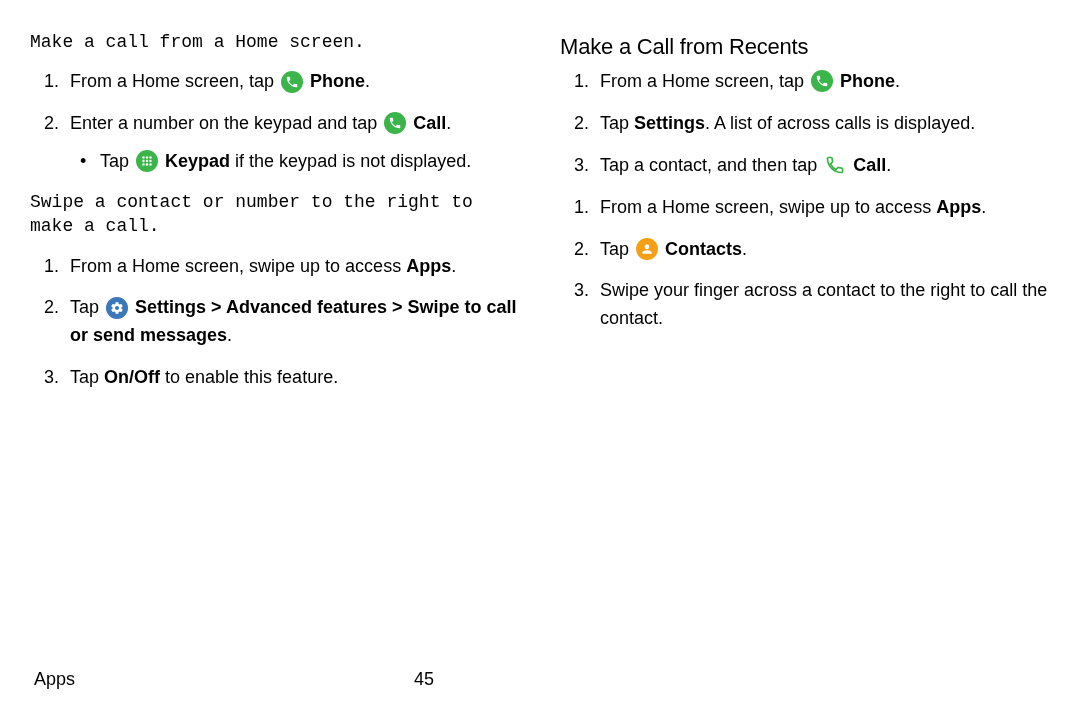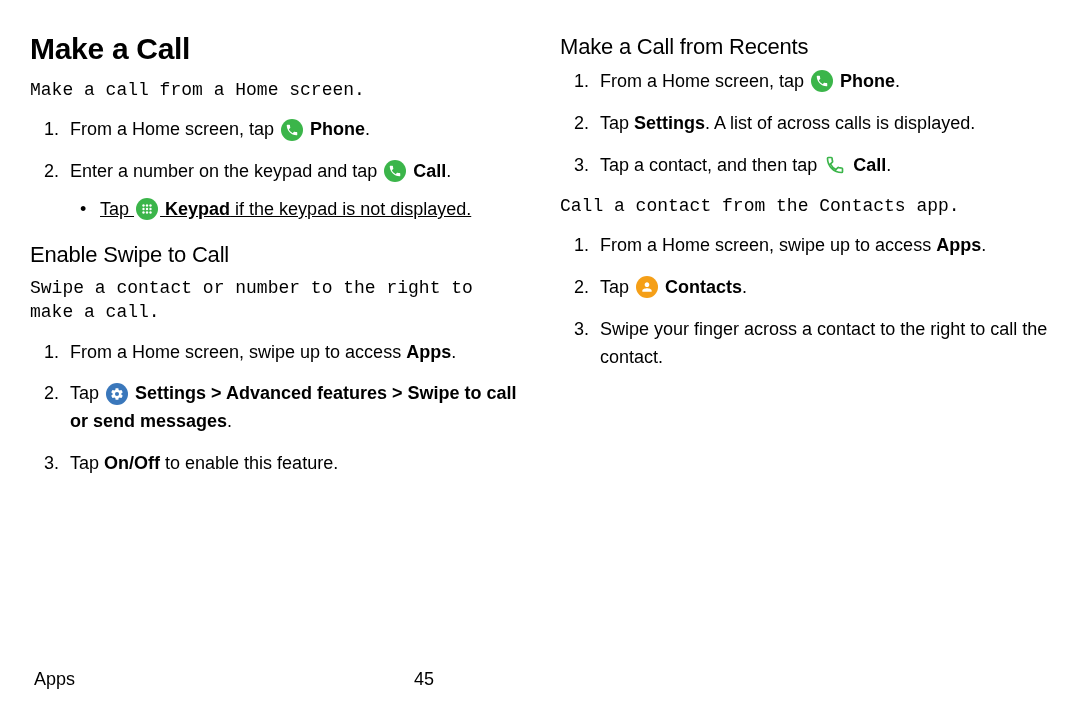--- a/index.html
+++ b/index.html
@@ -57,21 +57,20 @@
   }
   ul.bullet {
     margin: 10px 0 0 0;
     padding-left: 24px;
     list-style: none;
   }
   ul.bullet > li {
     position: relative;
     padding-left: 6px;
     margin-bottom: 0;
-    text-decoration: underline;
   }
   ul.bullet > li::before {
     content: "•";
     position: absolute;
     left: -14px;
     top: 0;
     font-size: 18px;
   }
   b, strong { font-weight: 700; }
   .icon {
@@ -114,21 +113,20 @@
   }
 </style>
 </head>
 <body>
 
 <div class="page">
   <div class="cols">
 
     <div class="col">
 
-      <h1>Make a Call</h1>
       <p class="intro">Make a call from a Home screen.</p>
 
       <ol>
         <li>
           <span>From a Home screen, tap </span>
           <span class="icon ic-green">
             <svg width="14" height="14" viewBox="0 0 24 24">
                 <path fill="#fff" d="M6.6 10.8c1.4 2.8 3.8 5.1 6.6 6.6l2.2-2.2c.3-.3.7-.4 1-.2 1.1.4 2.3.6 3.6.6.6 0 1 .4 1 1V20c0 .6-.4 1-1 1C10.6 21 3 13.4 3 4c0-.6.4-1 1-1h3.5c.6 0 1 .4 1 1 0 1.2.2 2.4.6 3.6.1.4 0 .8-.3 1l-2.2 2.2z"></path>
               </svg>
           </span>
@@ -159,21 +157,20 @@
                       <circle cx="19" cy="19" r="2.4"></circle>
                     </g>
                   </svg>
               </span>
               <strong>Keypad</strong><span> if the keypad is not displayed.</span>
             </li>
           </ul>
         </li>
       </ol>
 
-      <h2>Enable Swipe to Call</h2>
       <p class="intro">Swipe a contact or number to the right to make a call.</p>
 
       <ol>
         <li>
           <span>From a Home screen, swipe up to access </span><strong>Apps</strong><span>.</span>
         </li>
         <li>
           <span>Tap </span>
           <span class="icon ic-blue">
             <svg width="14" height="14" viewBox="0 0 24 24">
@@ -209,21 +206,20 @@
           <span>Tap a contact, and then tap </span>
           <span class="icon-outline">
             <svg width="20" height="20" viewBox="0 0 24 24">
                 <path fill="none" stroke="#3bb54a" stroke-width="2" d="M6.6 10.8c1.4 2.8 3.8 5.1 6.6 6.6l2.2-2.2c.3-.3.7-.4 1-.2 1.1.4 2.3.6 3.6.6.6 0 1 .4 1 1V20c0 .6-.4 1-1 1C10.6 21 3 13.4 3 4c0-.6.4-1 1-1h3.5c.6 0 1 .4 1 1 0 1.2.2 2.4.6 3.6.1.4 0 .8-.3 1l-2.2 2.2z"></path>
               </svg>
           </span>
           <strong>Call</strong><span>.</span>
         </li>
       </ol>
 
-      <p class="intro">Call a contact from the Contacts app.</p>
 
       <ol>
         <li>
           <span>From a Home screen, swipe up to access </span><strong>Apps</strong><span>.</span>
         </li>
         <li>
           <span>Tap </span>
           <span class="icon ic-orange">
             <svg width="14" height="14" viewBox="0 0 24 24">
                 <path fill="#fff" d="M12 12c2.2 0 4-1.8 4-4s-1.8-4-4-4-4 1.8-4 4 1.8 4 4 4zm0 2c-2.7 0-8 1.3-8 4v2h16v-2c0-2.7-5.3-4-8-4z"></path>

